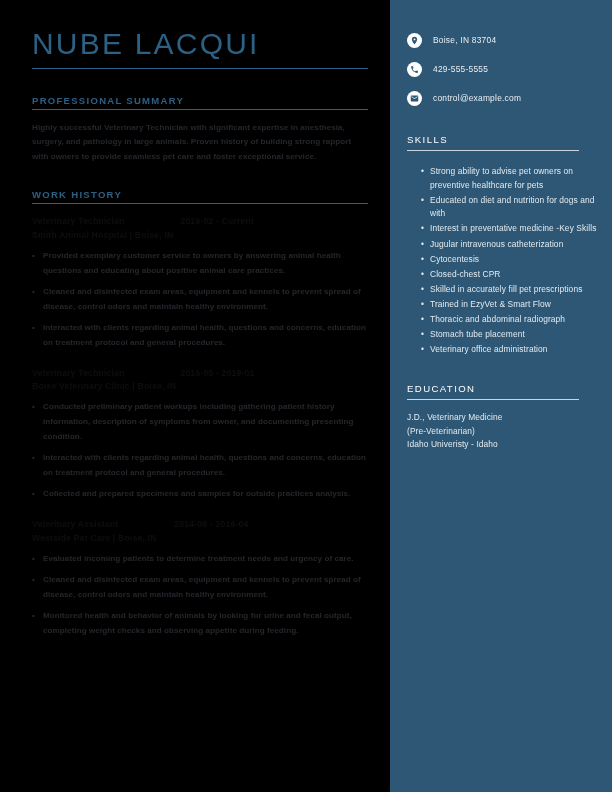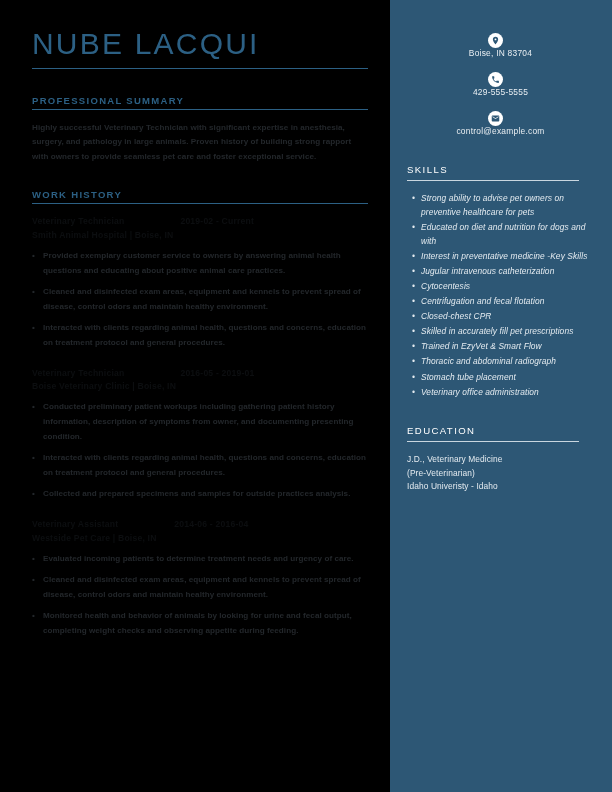--- a/index.html
+++ b/index.html
@@ -125,21 +125,20 @@
     width: 222px;
     height: 792px;
     background: #2d5775;
     box-sizing: border-box;
     padding: 33px 18px 0 17px;
   }
   .contact-row {
     display: flex;
     align-items: center;
     margin-bottom: 14px;
-    flex-direction: column;
   }
   .contact-icon {
     width: 15px;
     height: 15px;
     border-radius: 50%;
     background: #ffffff;
     flex: 0 0 15px;
     display: flex;
     align-items: center;
     justify-content: center;
@@ -165,24 +164,23 @@
     height: 1px;
     background: #c9d6df;
     width: 172px;
     margin: 0 0 11px 0;
   }
   .skills-block {
     margin-top: 28px;
   }
   ul.side-bullets {
     list-style: none;
-    margin: 5px;
+    margin: 14px;
     padding: 0;
     width: 180px;
-    font-style: italic;
   }
   ul.side-bullets li {
     position: relative;
     color: #e4ebf0;
     font-size: 8.4px;
     line-height: 1.62;
     padding-left: 9px;
     margin-bottom: 1.5px;
     letter-spacing: 0.1px;
   }
@@ -297,21 +295,20 @@
 
     <div class="skills-block">
       <div class="side-section-title">SKILLS</div>
       <div class="side-rule"></div>
       <ul class="side-bullets">
         <li>Strong ability to advise pet owners on preventive healthcare for pets</li>
         <li>Educated on diet and nutrition for dogs and with</li>
         <li>Interest in preventative medicine -Key Skills</li>
         <li>Jugular intravenous catheterization</li>
         <li>Cytocentesis</li>
-        <li>Centrifugation and fecal flotation</li>
         <li>Closed-chest CPR</li>
         <li>Skilled in accurately fill pet prescriptions</li>
         <li>Trained in EzyVet &amp; Smart Flow</li>
         <li>Thoracic and abdominal radiograph</li>
         <li>Stomach tube placement</li>
         <li>Veterinary office administration</li>
       </ul>
     </div>
 
     <div class="education-block">

